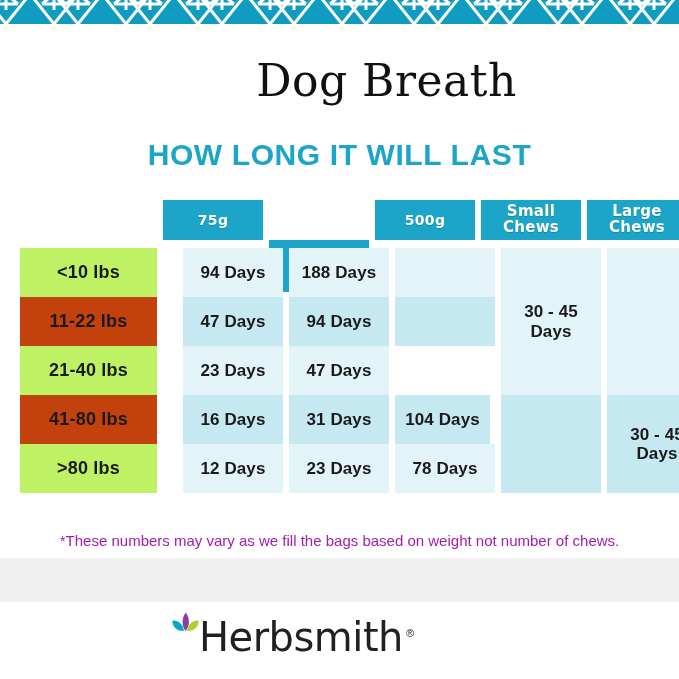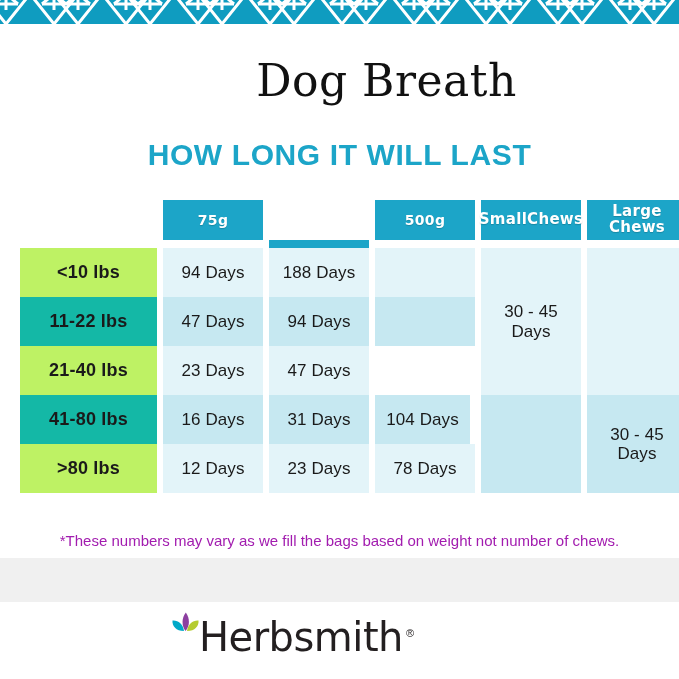--- a/index.html
+++ b/index.html
@@ -83,29 +83,30 @@
   .hdr.two-line { font-size: 15px; }
 
   .rowlabel {
     font-size: 18px;
     font-weight: bold;
     color: #1a1a1a;
     letter-spacing: 0.2px;
     font-family: "Liberation Sans", sans-serif;
   }
   .rowlabel.light { background: #bef264; }
-  .rowlabel.dark  { background: #14b8a6; }
+  .rowlabel.dark  { background: #c2410c; }
 
   .datacell {
     font-size: 17px;
-    font-weight: normal;
+    font-weight: bold;
     color: #1a1a1a;
     letter-spacing: 0.1px;
     line-height: 1.12;
     font-family: "Liberation Sans", sans-serif;
+    margin-left: 20px;
   }
   .bg-light { background: #e3f4f9; }
   .bg-dark  { background: #c6e8f1; }
 
   
   #footnote {
     position: absolute;
     top: 532px;
     left: 0;
     width: 679px;
@@ -240,21 +241,21 @@
 
   <div class="cell hdr" style="left:143px; top:0px; width:100px; height:40px;">
     <span>75g</span>
   </div>
   <div class="cell hdr" style="left:249px; top:0px; width:100px; height:52px;margin-top:40px;">
     <span>150g</span>
   </div>
   <div class="cell hdr" style="left:355px; top:0px; width:100px; height:40px;">
     <span>500g</span>
   </div>
-  <div class="cell hdr two-line" style="left:461px; top:0px; width:100px; height:40px; ">
+  <div class="cell hdr two-line" style="left:461px; top:0px; width:100px; height:40px; flex-direction:column;">
     <span>Small</span>
     <span>Chews</span>
   </div>
   <div class="cell hdr two-line" style="left:567px; top:0px; width:100px; height:40px; flex-direction:column;">
     <span>Large</span>
     <span>Chews</span>
   </div>
 
   <div class="cell rowlabel light" style="left:0px; top:48px; width:137px; height:49px;">
     <span>&lt;10 lbs</span>

